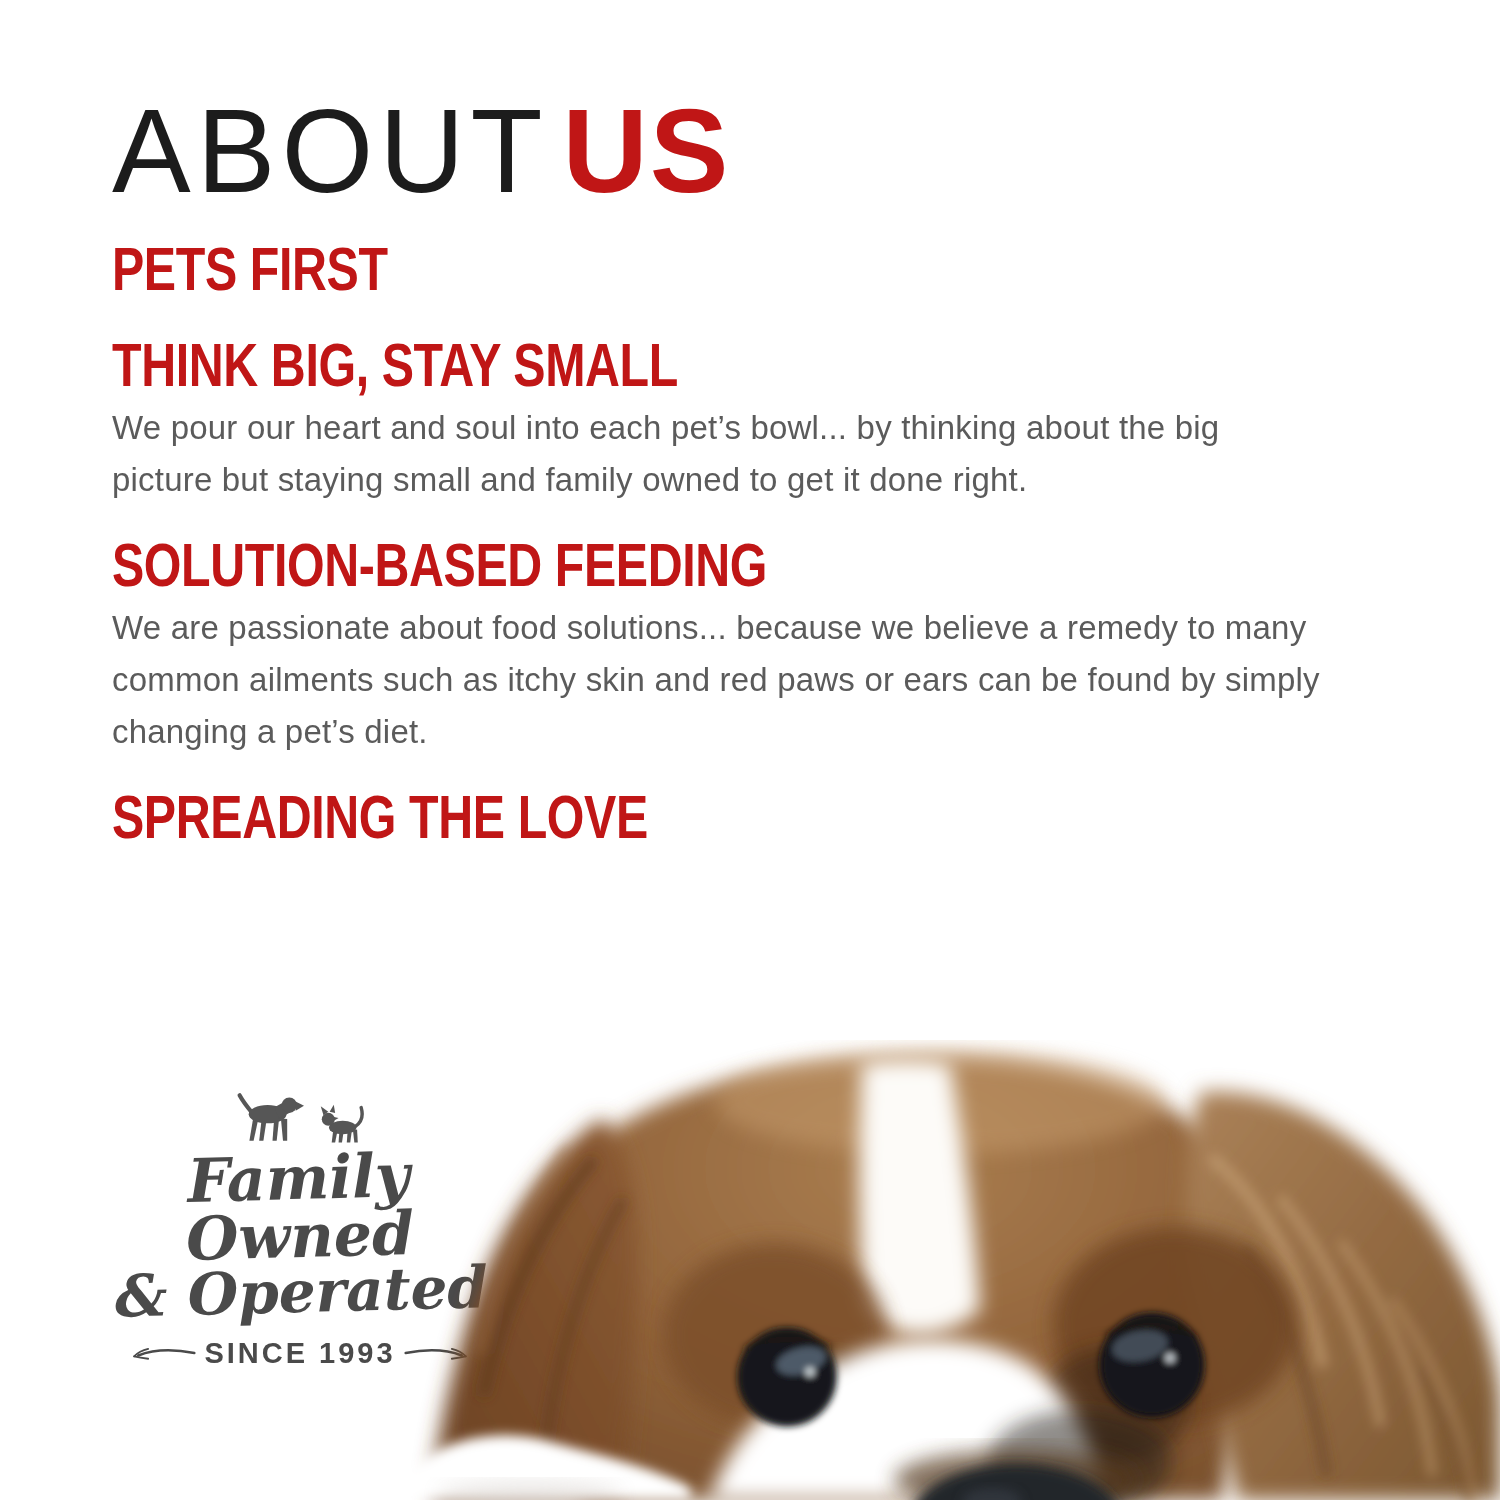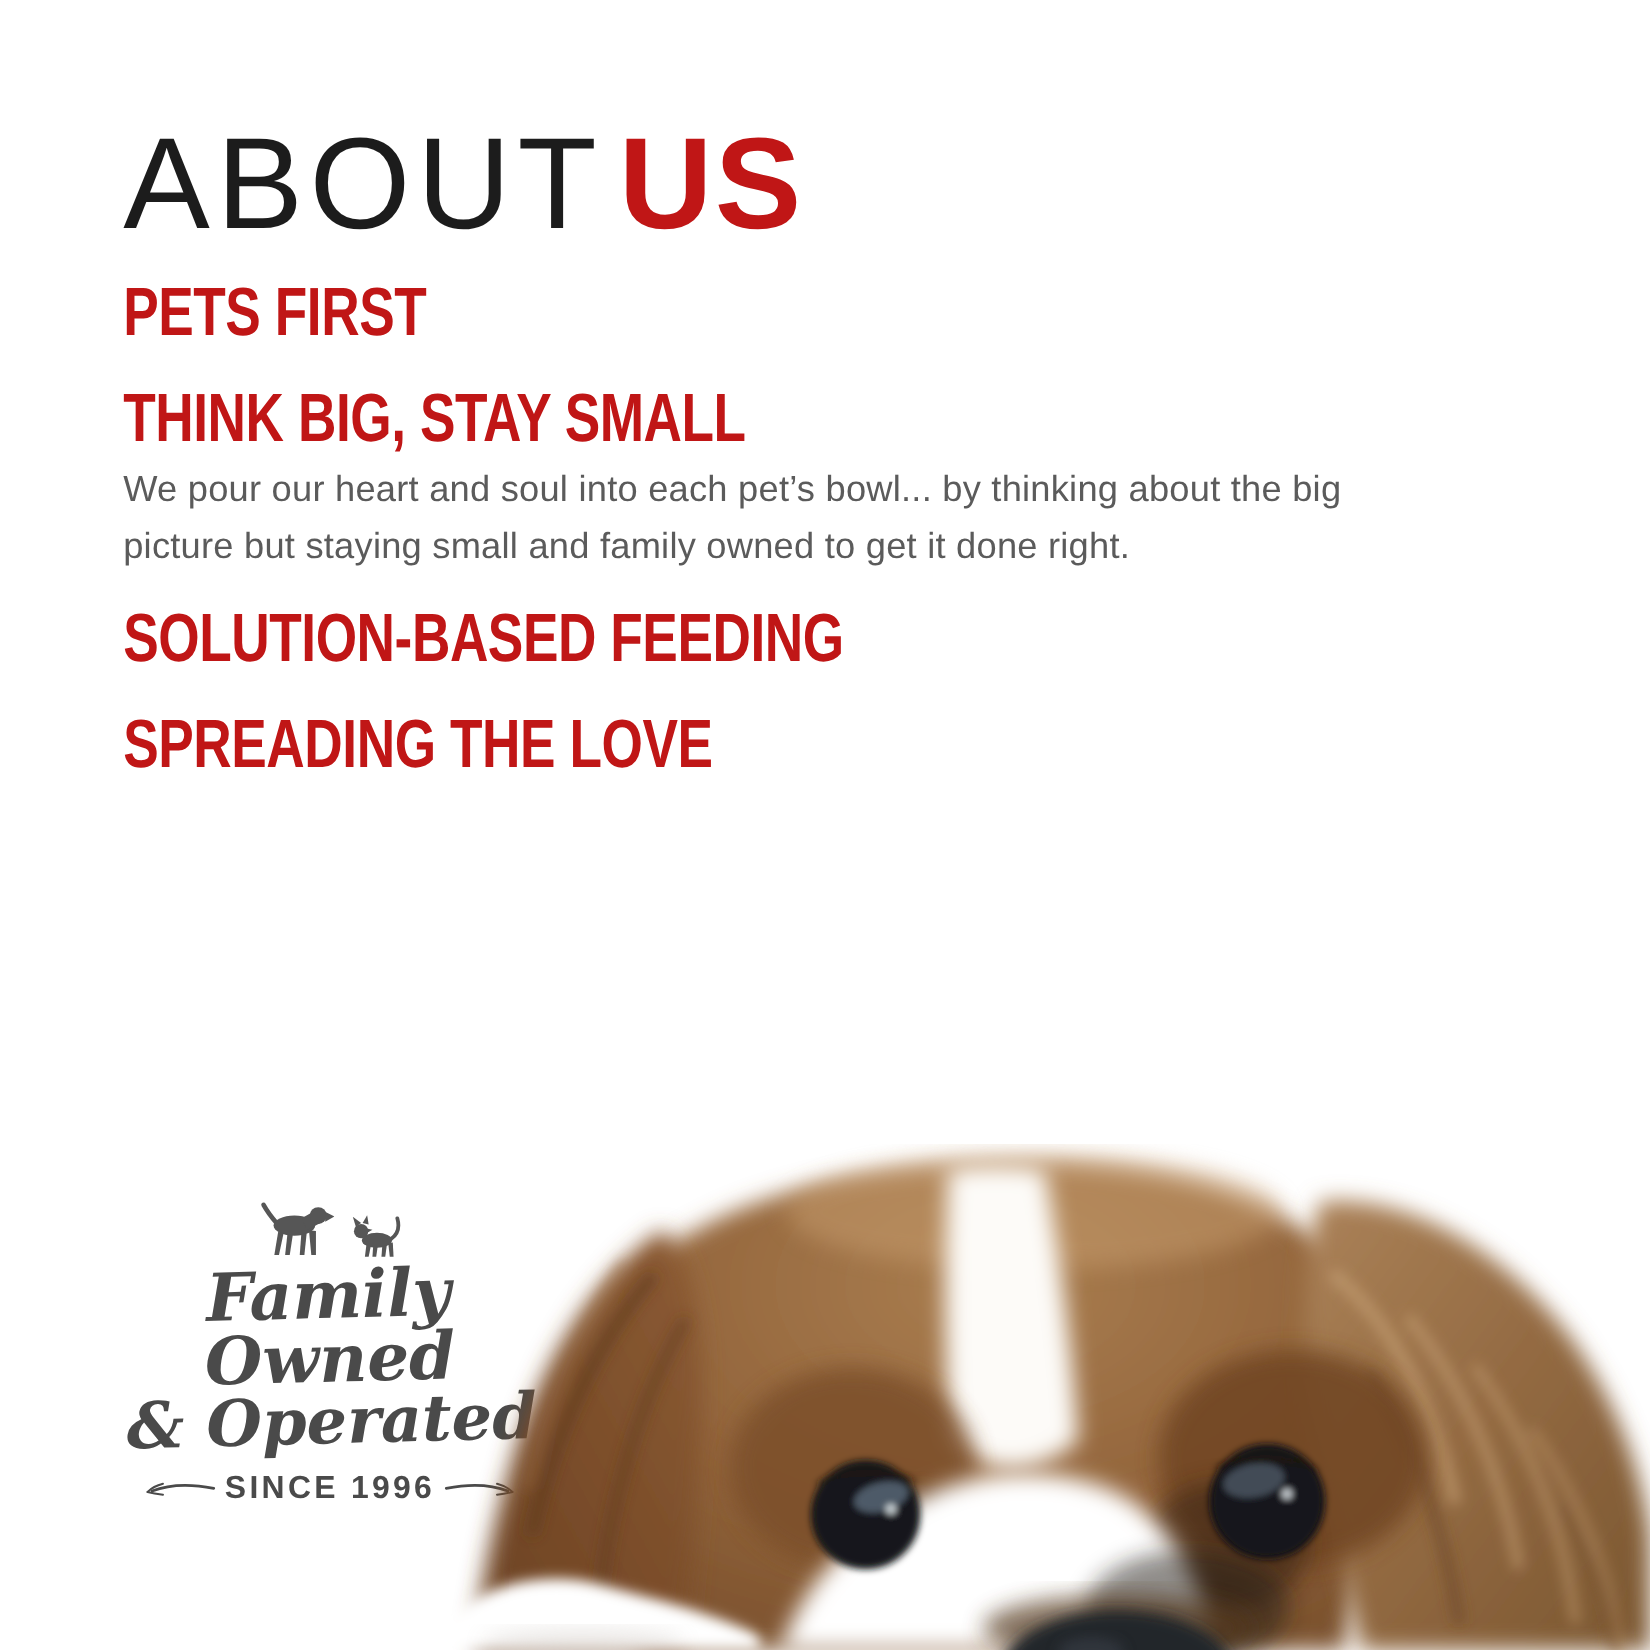--- a/index.html
+++ b/index.html
@@ -8,21 +8,21 @@
     --body-gray:#5b5b5b;
     --badge-gray:#4a4a4a;
   }
   *{margin:0;padding:0;box-sizing:border-box;}
   html,body{background:#ffffff;}
   body{
     width:1500px;height:1500px;position:relative;overflow:hidden;
     font-family:"Liberation Sans", sans-serif;
   }
   .content{
-    position:absolute;left:112px;top:108px;width:1340px;
+    position:absolute;left:112px;top:92px;width:1340px;
   }
   h1{
     font-size:118px;line-height:1;font-weight:400;color:var(--title-black);
     letter-spacing:6px;white-space:nowrap;
   }
   h1 .red{
     color:var(--accent-red);font-weight:700;margin-left:14px;letter-spacing:2px;
   }
   h2{
     display:inline-block;
@@ -75,20 +75,23 @@
   </div>
 
   <div class="section">
     <h2>THINK BIG, STAY SMALL</h2>
     <p>We pour our heart and soul into each pet’s bowl... by thinking about the big
 picture but staying small and family owned to get it done right.</p>
   </div>
 
   <div class="section">
     <h2>SOLUTION-BASED FEEDING</h2>
+    <p>We are passionate about food solutions... because we believe a remedy to many
+common ailments such as itchy skin and red paws or ears can be found by simply
+changing a pet’s diet.</p>
   </div>
 
   <div class="section">
     <h2>SPREADING THE LOVE</h2>
   </div>
 </div>
 
 <div class="badge">
   <div class="badge-icons">
     <svg width="70" height="54" viewBox="0 0 100 76">
@@ -124,21 +127,21 @@
     <div class="l2">&amp; Operated</div>
   </div>
   <div class="badge-since">
     <svg class="flourish" width="66" height="20" viewBox="0 0 80 22">
       <g stroke="#4a4a4a" fill="none" stroke-linecap="round">
         <path d="M78,11 C52,6 28,7 10,14" stroke-width="3"></path>
         <path d="M22,6 C14,8 8,12 5,15" stroke-width="2.2"></path>
         <path d="M22,18 C14,17 9,16 5,15" stroke-width="2.2"></path>
       </g>
     </svg>
-    <span class="txt">SINCE 1996</span>
+    <span class="txt">SINCE 1993</span>
     <svg class="flourish" width="66" height="20" viewBox="0 0 80 22">
       <g stroke="#4a4a4a" fill="none" stroke-linecap="round" transform="translate(80,0) scale(-1,1)">
         <path d="M78,11 C52,6 28,7 10,14" stroke-width="3"></path>
         <path d="M22,6 C14,8 8,12 5,15" stroke-width="2.2"></path>
         <path d="M22,18 C14,17 9,16 5,15" stroke-width="2.2"></path>
       </g>
     </svg>
   </div>
 </div>
 

